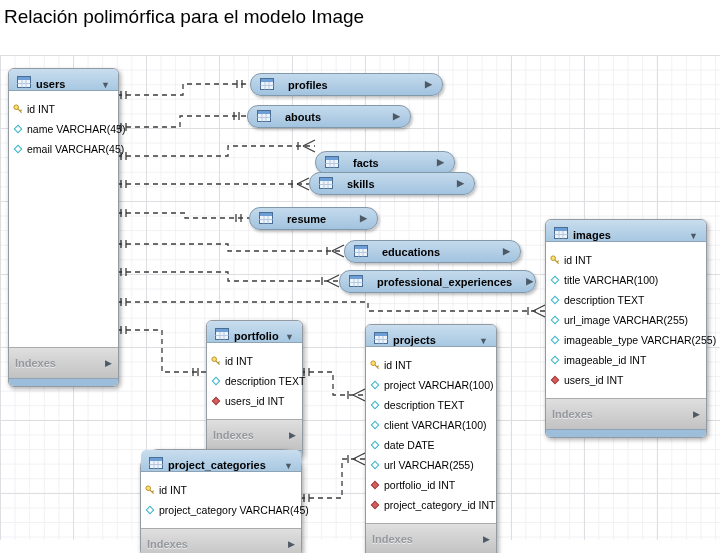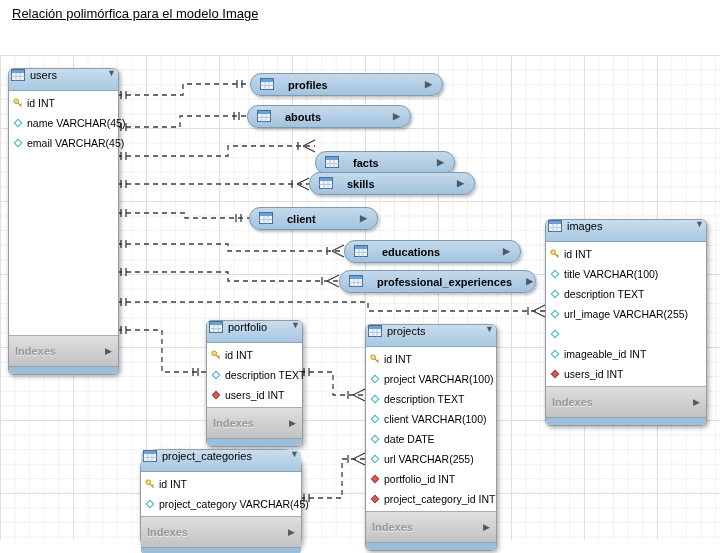--- a/index.html
+++ b/index.html
@@ -2,22 +2,22 @@
 <html><head>
 <meta charset="utf-8">
 <style>
   html,body { margin:0; padding:0; }
   body {
     width:720px; height:553px; position:relative; overflow:hidden;
     background:#ffffff;
     font-family:"Liberation Sans", sans-serif;
   }
   .diagram-title {
-    position:absolute; left:12px; top:6px;
-    font-size:13px; color:#000; white-space:nowrap;text-decoration:underline;
+    position:absolute; left:4px; top:6px;
+    font-size:19px; color:#000; white-space:nowrap;
   }
   .canvas {
     position:absolute; left:0; top:55px; width:720px; height:485px;
     background-color:#ffffff;
     background-image:
       linear-gradient(to right, #dddde2 1px, transparent 1px),
       linear-gradient(to bottom, #dddde2 1px, transparent 1px),
       linear-gradient(to right, #f1f1f4 1px, transparent 1px),
       linear-gradient(to bottom, #f1f1f4 1px, transparent 1px);
     background-size: 73px 73px, 73px 73px, 14.6px 14.6px, 14.6px 14.6px;
@@ -27,28 +27,28 @@
   .rel .mark { fill:none; stroke:#3d3d3d; stroke-width:1.3; }
 
   
   .tbl {
     position:absolute; background:#fff;
     border:1px solid #939aa3; border-radius:6px;
     box-shadow:1.5px 2px 4px rgba(0,0,0,.3);
     font-size:10.5px;
   }
   .tbl-header {
-    height:21px; display:flex; align-items:flex-start; gap:5px; padding:0 2px;
+    height:21px; display:flex; align-items:flex-end; gap:5px; padding:0 8px;
     background:linear-gradient(#c9ddee,#a7c8e2);
     border-bottom:1px solid #8fa3b5; border-radius:5px 5px 0 0;
-    font-weight:normal; font-size:11px; color:#000;
+    font-weight:bold; font-size:11px; color:#000;
   }
   .tbl-title { flex:1; white-space:nowrap; }
   .hdr-arrow { color:#4d5a66; font-size:9px; line-height:1; }
-  .tbl-body { background:#fff; padding:2px 0; }
+  .tbl-body { background:#fff; padding:8px 0; }
   .tbl-row { display:flex; align-items:center; height:20px; padding:0 4px; gap:4px; white-space:nowrap; color:#000; }
   .tbl-row .col-icon { flex:0 0 auto; display:inline-flex; }
   .tbl-indexes {
     height:14px; display:flex; align-items:center; justify-content:space-between; padding:8px 6px;
     background:linear-gradient(#dfdfdf,#c2c2c2); border-top:1px solid #ababab;
     font-weight:bold; color:#94979c; font-size:11px; text-shadow:0 1px 0 #ececec;
   }
   .idx-arrow { color:#4d5a66; font-size:9px; font-weight:normal; text-shadow:none; line-height:1; }
   .tbl-footer { height:7px; background:#9cbeda; border-top:1px solid #8fa3b5; border-radius:0 0 5px 5px; }
 
@@ -208,20 +208,21 @@
             </svg>
           </span>
           <span>url_image VARCHAR(255)</span>
         </div>
         <div class="tbl-row">
           <span class="col-icon">
             <svg width="10" height="10" viewBox="0 0 10 10">
               <rect x="2.4" y="2.4" width="5.2" height="5.2" transform="rotate(45 5 5)" fill="#ffffff" stroke="#35b5c9"></rect>
             </svg>
           </span>
+          <span>imageable_type VARCHAR(255)</span>
         </div>
         <div class="tbl-row">
           <span class="col-icon">
             <svg width="10" height="10" viewBox="0 0 10 10">
               <rect x="2.4" y="2.4" width="5.2" height="5.2" transform="rotate(45 5 5)" fill="#ffffff" stroke="#35b5c9"></rect>
             </svg>
           </span>
           <span>imageable_id INT</span>
         </div>
         <div class="tbl-row">
@@ -455,21 +456,21 @@
     <span class="pill-arrow">▶</span>
   </div>
   <div class="pill" style="left:249px; top:152px; width:129px;">
     <span class="tbl-icon"><svg width="14" height="12" viewBox="0 0 14 12">
           <rect x="0.5" y="0.5" width="13" height="11" fill="#eef4fb" stroke="#4a6d96"></rect>
           <rect x="1" y="1" width="12" height="3" fill="#6d9ed6"></rect>
           <line x1="5" y1="4" x2="5" y2="11.5" stroke="#b6c8dd"></line>
           <line x1="9" y1="4" x2="9" y2="11.5" stroke="#b6c8dd"></line>
           <line x1="0.5" y1="7.5" x2="13.5" y2="7.5" stroke="#b6c8dd"></line>
         </svg></span>
-    <span>client</span>
+    <span>resume</span>
     <span class="pill-arrow">▶</span>
   </div>
   <div class="pill" style="left:344px; top:185px; width:177px;">
     <span class="tbl-icon"><svg width="14" height="12" viewBox="0 0 14 12">
           <rect x="0.5" y="0.5" width="13" height="11" fill="#eef4fb" stroke="#4a6d96"></rect>
           <rect x="1" y="1" width="12" height="3" fill="#6d9ed6"></rect>
           <line x1="5" y1="4" x2="5" y2="11.5" stroke="#b6c8dd"></line>
           <line x1="9" y1="4" x2="9" y2="11.5" stroke="#b6c8dd"></line>
           <line x1="0.5" y1="7.5" x2="13.5" y2="7.5" stroke="#b6c8dd"></line>
         </svg></span>

